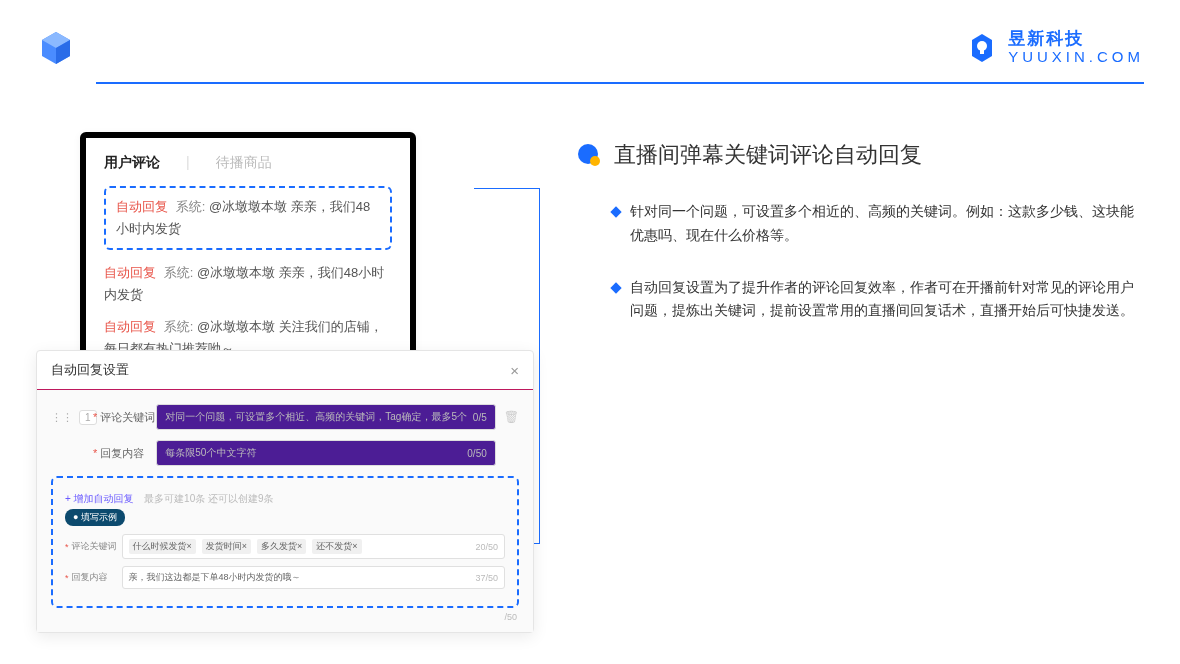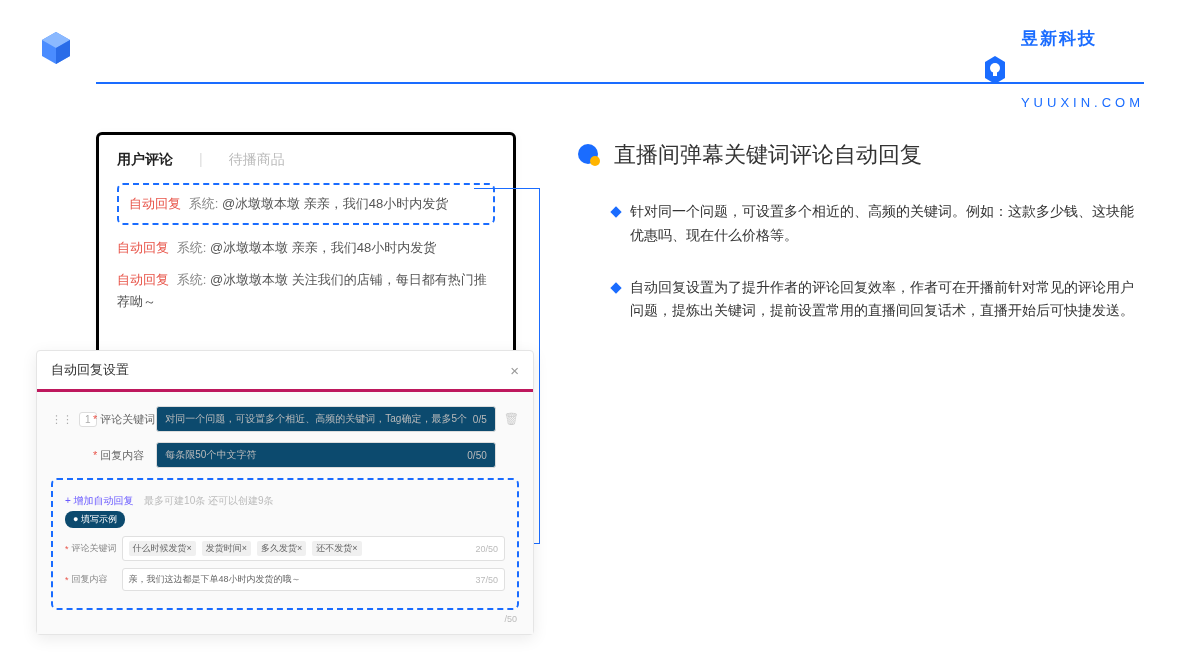--- a/index.html
+++ b/index.html
@@ -6,49 +6,49 @@
 body { width: 1180px; height: 664px; background: #fff; font-family: "Microsoft YaHei", "PingFang SC", sans-serif; position: relative; overflow: hidden; }
 
 
 .header { display: flex; align-items: center; padding: 28px 36px 14px 36px; }
 .header-icon { width: 40px; height: 40px; margin-right: 18px; position: relative; }
 .header-title { font-size: 30px; color: #333; font-weight: 400; letter-spacing: 2px; }
 .logo { position: absolute; right: 36px; top: 30px; display: flex; align-items: center; gap: 10px; }
 .logo-mark { width: 32px; height: 32px; }
 .logo-text { display: flex; flex-direction: column; line-height: 1.1; }
 .logo-cn { font-size: 17px; color: #1a6cff; font-weight: 600; letter-spacing: 2px; }
-.logo-en { font-size: 13px; color: #1a6cff; letter-spacing: 4px; margin-top: 47px; }
+.logo-en { font-size: 15px; color: #1a6cff; letter-spacing: 4px; }
 .hr { height: 2px; background: #1a6cff; margin: 0 36px 0 96px; }
 
 
 .main { display: flex; padding: 48px 36px 20px 36px; gap: 40px; }
 .left { flex: 0 0 500px; position: relative; }
 .right { flex: 1; padding-top: 8px; }
 
 
-.comments-card { position: absolute; top: 0; left: 60px; width: 420px; background: #fff; border: 3px solid #000000; border-radius: 6px; padding: 16px 18px 70px 18px; box-shadow: 0 2px 8px rgba(0,0,0,0.05); }
+.comments-card { position: absolute; top: 0; left: 44px; width: 336px; background: #fff; border: 6px solid #000000; border-radius: 6px; padding: 16px 18px 70px 18px; box-shadow: 0 2px 8px rgba(0,0,0,0.05); }
 .tabs { display: flex; gap: 26px; font-size: 14px; margin-bottom: 14px; }
 .tab-active { color: #222; font-weight: 600; }
 .tab-inactive { color: #bbb; }
 .comment-row { font-size: 13px; line-height: 1.7; margin-bottom: 10px; color: #555; }
 .auto-label { color: #e8554a; font-weight: 500; margin-right: 4px; }
 .sys-label { color: #888; }
 .highlight-box { border: 2px dashed #1a6cff; border-radius: 6px; padding: 8px 10px; margin-bottom: 12px; position: relative; }
 
 
 .settings-card { position: absolute; top: 218px; left: 0; width: 498px; background: #fff; border: 1px solid #e5e5e5; border-radius: 4px; box-shadow: 0 4px 16px rgba(0,0,0,0.08); z-index: 2; }
-.settings-head { display: flex; justify-content: space-between; align-items: center; padding: 10px 14px; border-bottom: 3px solid #be185d; font-size: 13px; color: #333; }
+.settings-head { display: flex; justify-content: space-between; align-items: center; padding: 10px 14px; border-bottom: 1px solid #be185d; font-size: 13px; color: #333; }
 .close-x { color: #999; font-size: 15px; }
 .settings-body { padding: 14px 14px 10px 14px; background: #fafafa; }
 .form-row { display: flex; align-items: center; margin-bottom: 10px; font-size: 11px; }
 .row-num { width: 42px; display: flex; align-items: center; gap: 6px; color: #aaa; }
 .num-box { border: 1px solid #ddd; padding: 1px 5px; border-radius: 3px; background: #fff; font-size: 10px; }
 .req-star { color: #e8554a; margin-right: 3px; }
 .field-label { width: 56px; color: #666; font-size: 11px; }
-.field-input { flex: 1; border: 1px solid #ddd; border-radius: 3px; padding: 5px 8px; background: #0c4a6e; color: #bbb; font-size: 10px; display: flex; justify-content: space-between; align-items: center; }
+.field-input { flex: 1; border: 1px solid #ddd; border-radius: 3px; padding: 5px 8px; background: #4c1d95; color: #bbb; font-size: 10px; display: flex; justify-content: space-between; align-items: center; }
 .counter { color: #bbb; font-size: 10px; }
 .trash { margin-left: 8px; color: #ccc; font-size: 12px; }
 
 .example-box { border: 2px dashed #1a6cff; border-radius: 6px; padding: 10px 12px; margin-top: 10px; }
 .add-link { font-size: 10px; color: #6a5aff; margin-bottom: 6px; }
 .add-hint { font-size: 10px; color: #bbb; margin-left: 6px; }
 .example-badge { display: inline-block; background: #0c4a6e; color: #fff; font-size: 9px; padding: 2px 8px; border-radius: 8px; margin-bottom: 8px; }
 .ex-row { display: flex; align-items: center; margin-bottom: 7px; font-size: 9px; }
 .ex-label { width: 50px; color: #888; font-size: 9px; }
 .ex-field { flex: 1; border: 1px solid #e0e0e0; border-radius: 3px; padding: 4px 6px; background: #fff; display: flex; align-items: center; gap: 6px; min-height: 20px; }

